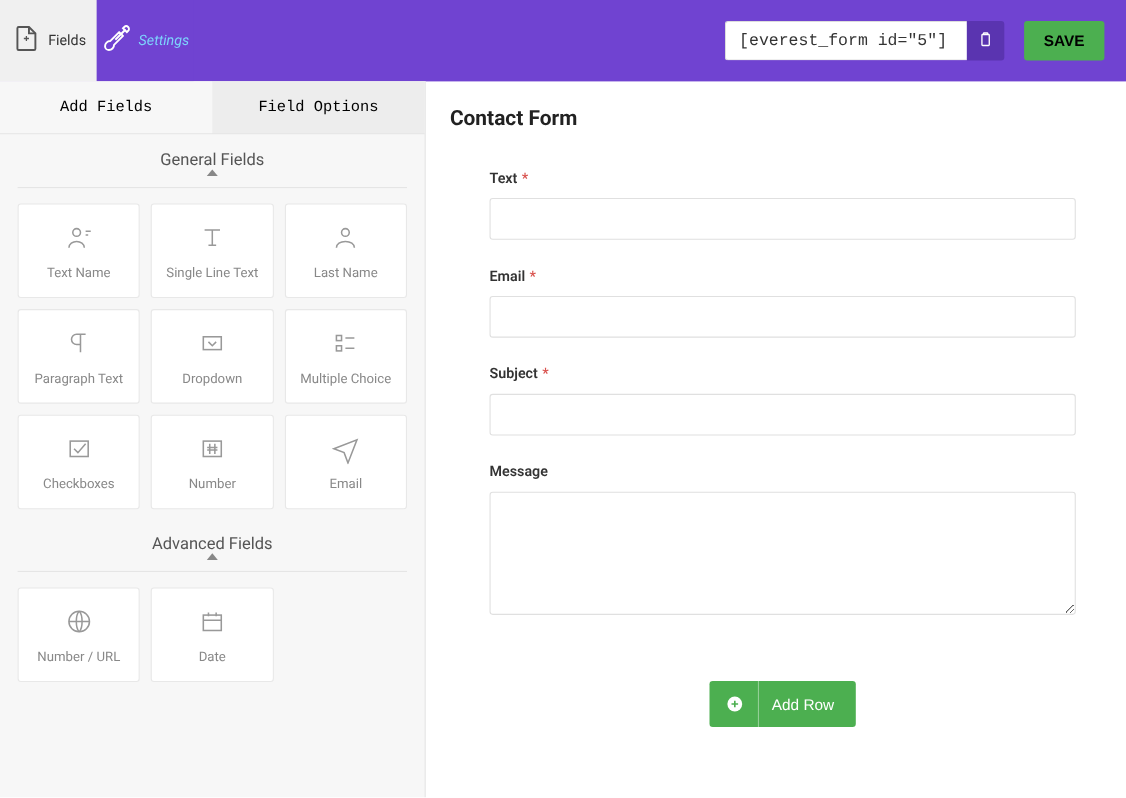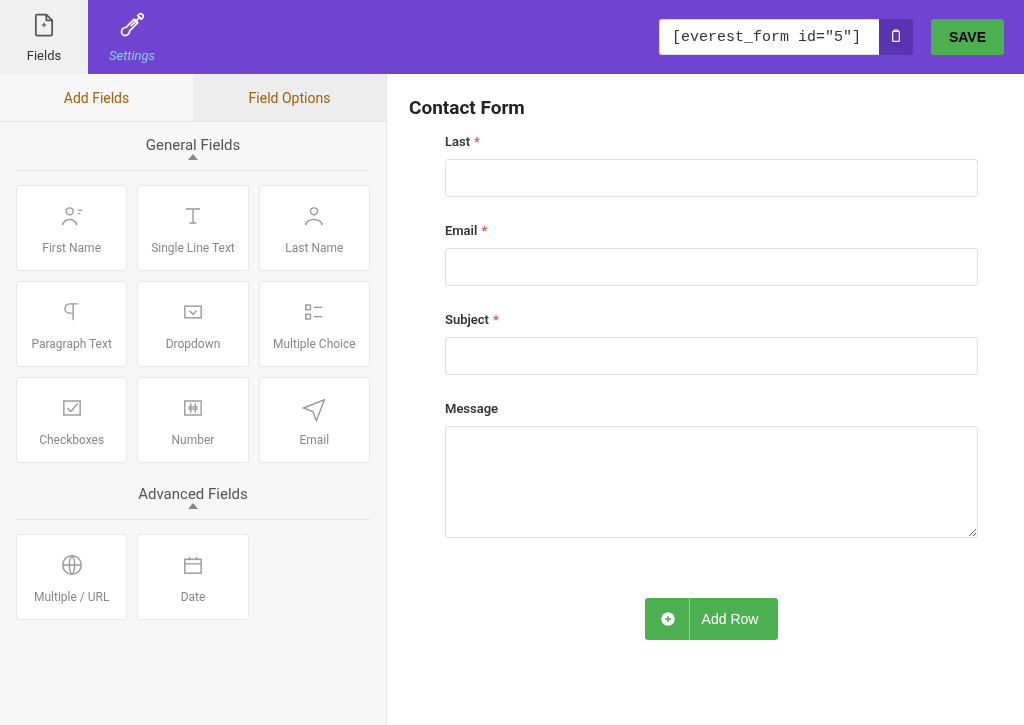--- a/index.html
+++ b/index.html
@@ -13,21 +13,21 @@
   
   .topbar {
     display: flex;
     align-items: stretch;
     height: 74px;
     background: #7043d1;
   }
   .topbar-tab {
     width: 88px;
     display: flex;
-    flex-direction: column;
+    flex-direction: row;
     align-items: center;
     justify-content: center;
     gap: 6px;
     font-size: 13px;
     cursor: pointer;
   }
   .topbar-tab.fields {
     background: #f0f0f0;
     color: #333;
   }
@@ -99,23 +99,24 @@
     display: flex;
     height: 48px;
     border-bottom: 1px solid #e5e5e5;
   }
   .sidebar-tab {
     flex: 1;
     display: flex;
     align-items: center;
     justify-content: center;
     font-size: 14px;
-    color: #a16207;
+    color: #000000;
     cursor: pointer;
     background: #ededed;
+    font-family: Liberation Mono, monospace;
   }
   .sidebar-tab.active {
     background: #f7f7f7;
   }
   .field-group {
     padding: 14px 16px 0 16px;
   }
   .field-group-header {
     display: flex;
     justify-content: space-between;
@@ -160,21 +161,21 @@
   
   .canvas {
     flex: 1;
     padding: 22px 40px 20px 22px;
     overflow-y: auto;
   }
   .form-title {
     font-size: 19px;
     font-weight: 700;
     color: #222;
-    margin-bottom: 15px;
+    margin-bottom: 36px;
   }
   .form-fields { padding-left: 36px; padding-right: 6px; }
   .form-field { margin-bottom: 26px; }
   .form-label {
     font-size: 13px;
     font-weight: 600;
     color: #333;
     margin-bottom: 10px;
     display: block;
   }
@@ -278,21 +279,21 @@
       </div>
       <div class="field-grid">
         <div class="field-tile">
           <span class="ico">
               <svg viewBox="0 0 24 24" fill="none" stroke-width="1.2">
                 <circle cx="10" cy="8" r="3"></circle>
                 <path d="M4 20c0-3 3-5 6-5s6 2 6 5"></path>
                 <path d="M17 7h4M17 10h2"></path>
               </svg>
             </span>
-          <span class="label">First Name</span>
+          <span class="label">Text Name</span>
         </div>
         <div class="field-tile">
           <span class="ico">
               <svg viewBox="0 0 24 24" fill="none" stroke-width="1.2">
                 <path d="M6 6h12M12 6v12M9 18h6"></path>
               </svg>
             </span>
           <span class="label">Single Line Text</span>
         </div>
         <div class="field-tile">
@@ -366,42 +367,42 @@
         <span class="caret-up"></span>
       </div>
       <div class="field-grid">
         <div class="field-tile">
           <span class="ico">
               <svg viewBox="0 0 24 24" fill="none" stroke-width="1.2">
                 <circle cx="12" cy="12" r="8"></circle>
                 <path d="M4 12h16M12 4c3 3 3 13 0 16M12 4c-3 3-3 13 0 16"></path>
               </svg>
             </span>
-          <span class="label">Multiple / URL</span>
+          <span class="label">Number / URL</span>
         </div>
         <div class="field-tile">
           <span class="ico">
               <svg viewBox="0 0 24 24" fill="none" stroke-width="1.2">
                 <rect x="5" y="7" width="14" height="12"></rect>
                 <path d="M5 11h14M9 5v3M15 5v3"></path>
               </svg>
             </span>
           <span class="label">Date</span>
         </div>
       </div>
     </div>
   </div>
 
   <div class="canvas">
     <div class="form-title">Contact Form</div>
     <div class="form-fields">
 
       <div class="form-field">
         <label class="form-label">
-          <span>Last</span><span class="req">*</span>
+          <span>Text</span><span class="req">*</span>
         </label>
         <input class="form-input" style="">
       </div>
 
       <div class="form-field">
         <label class="form-label">
           <span>Email</span><span class="req">*</span>
         </label>
         <input class="form-input" style="">
       </div>

